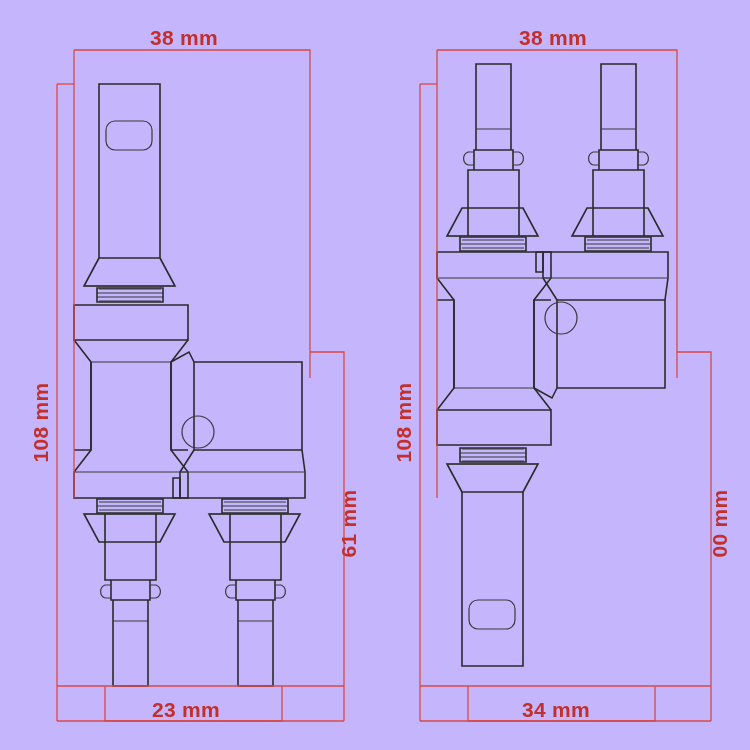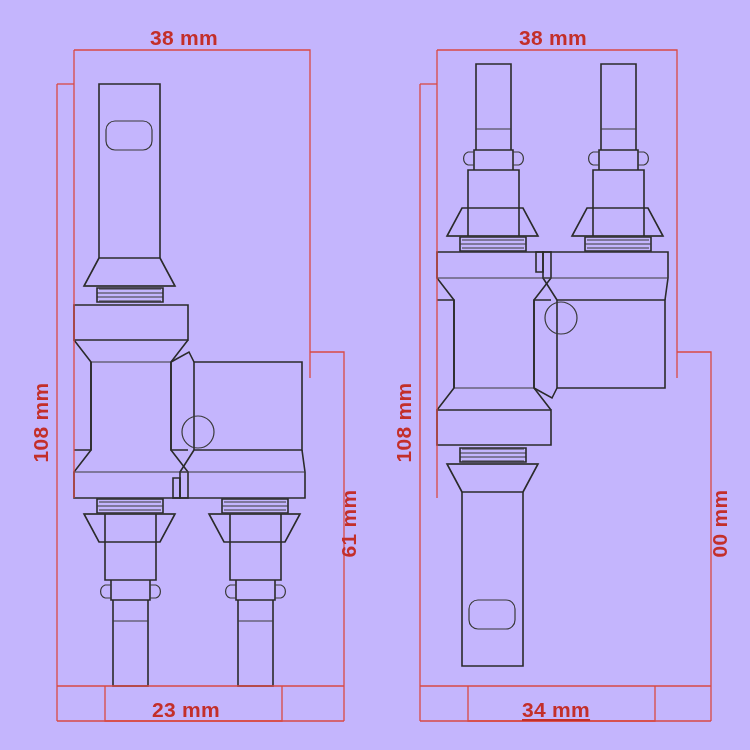--- a/index.html
+++ b/index.html
@@ -257,15 +257,15 @@
   <div class="dim-label vert" style="left:310px; top:513px; width:76px; text-align:center;">61 mm</div>
 
   <div class="dim-label" style="left:152px; top:699px;">23 mm</div>
 
   <div class="dim-label" style="left:519px; top:27px;">38 mm</div>
 
   <div class="dim-label vert" style="left:358px; top:412px; width:90px; text-align:center;">108 mm</div>
 
   <div class="dim-label vert" style="left:681px; top:513px; width:76px; text-align:center;">00 mm</div>
 
-  <div class="dim-label" style="left:522px; top:699px;text-decoration:underline;">34 mm</div>
+  <div class="dim-label" style="left:522px; top:699px;">34 mm</div>
 
 </div>
 
 </body></html>

